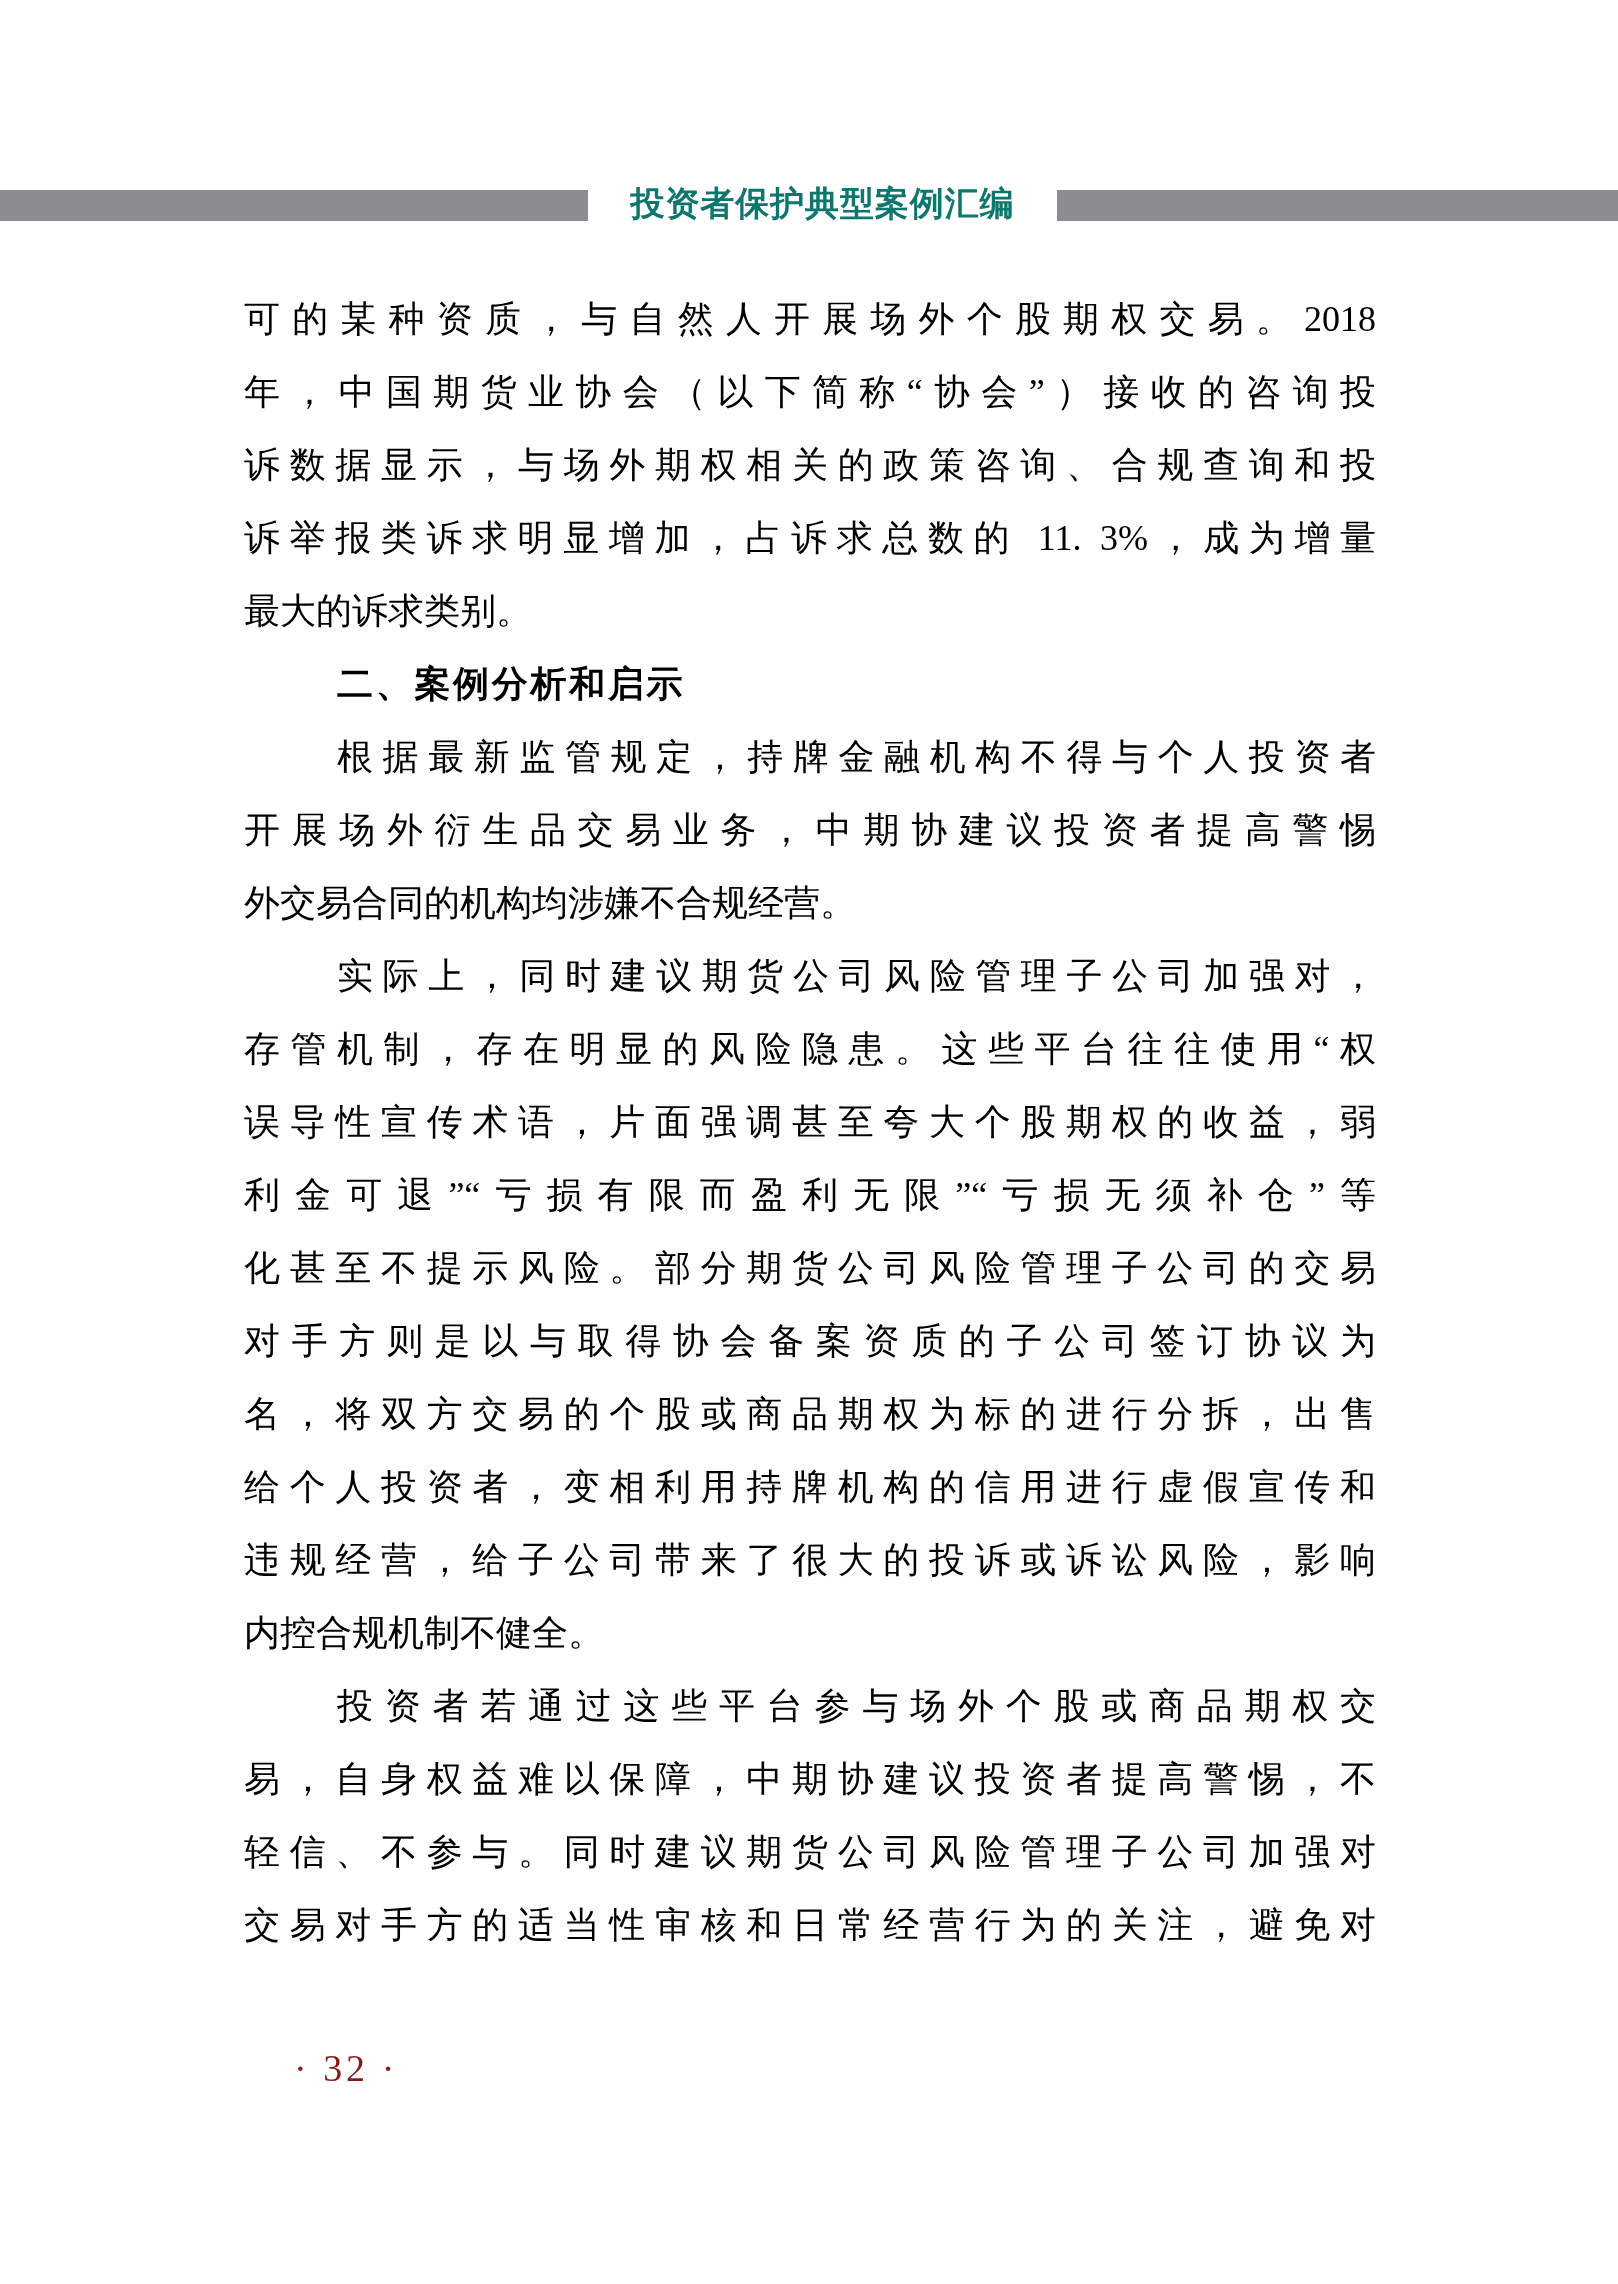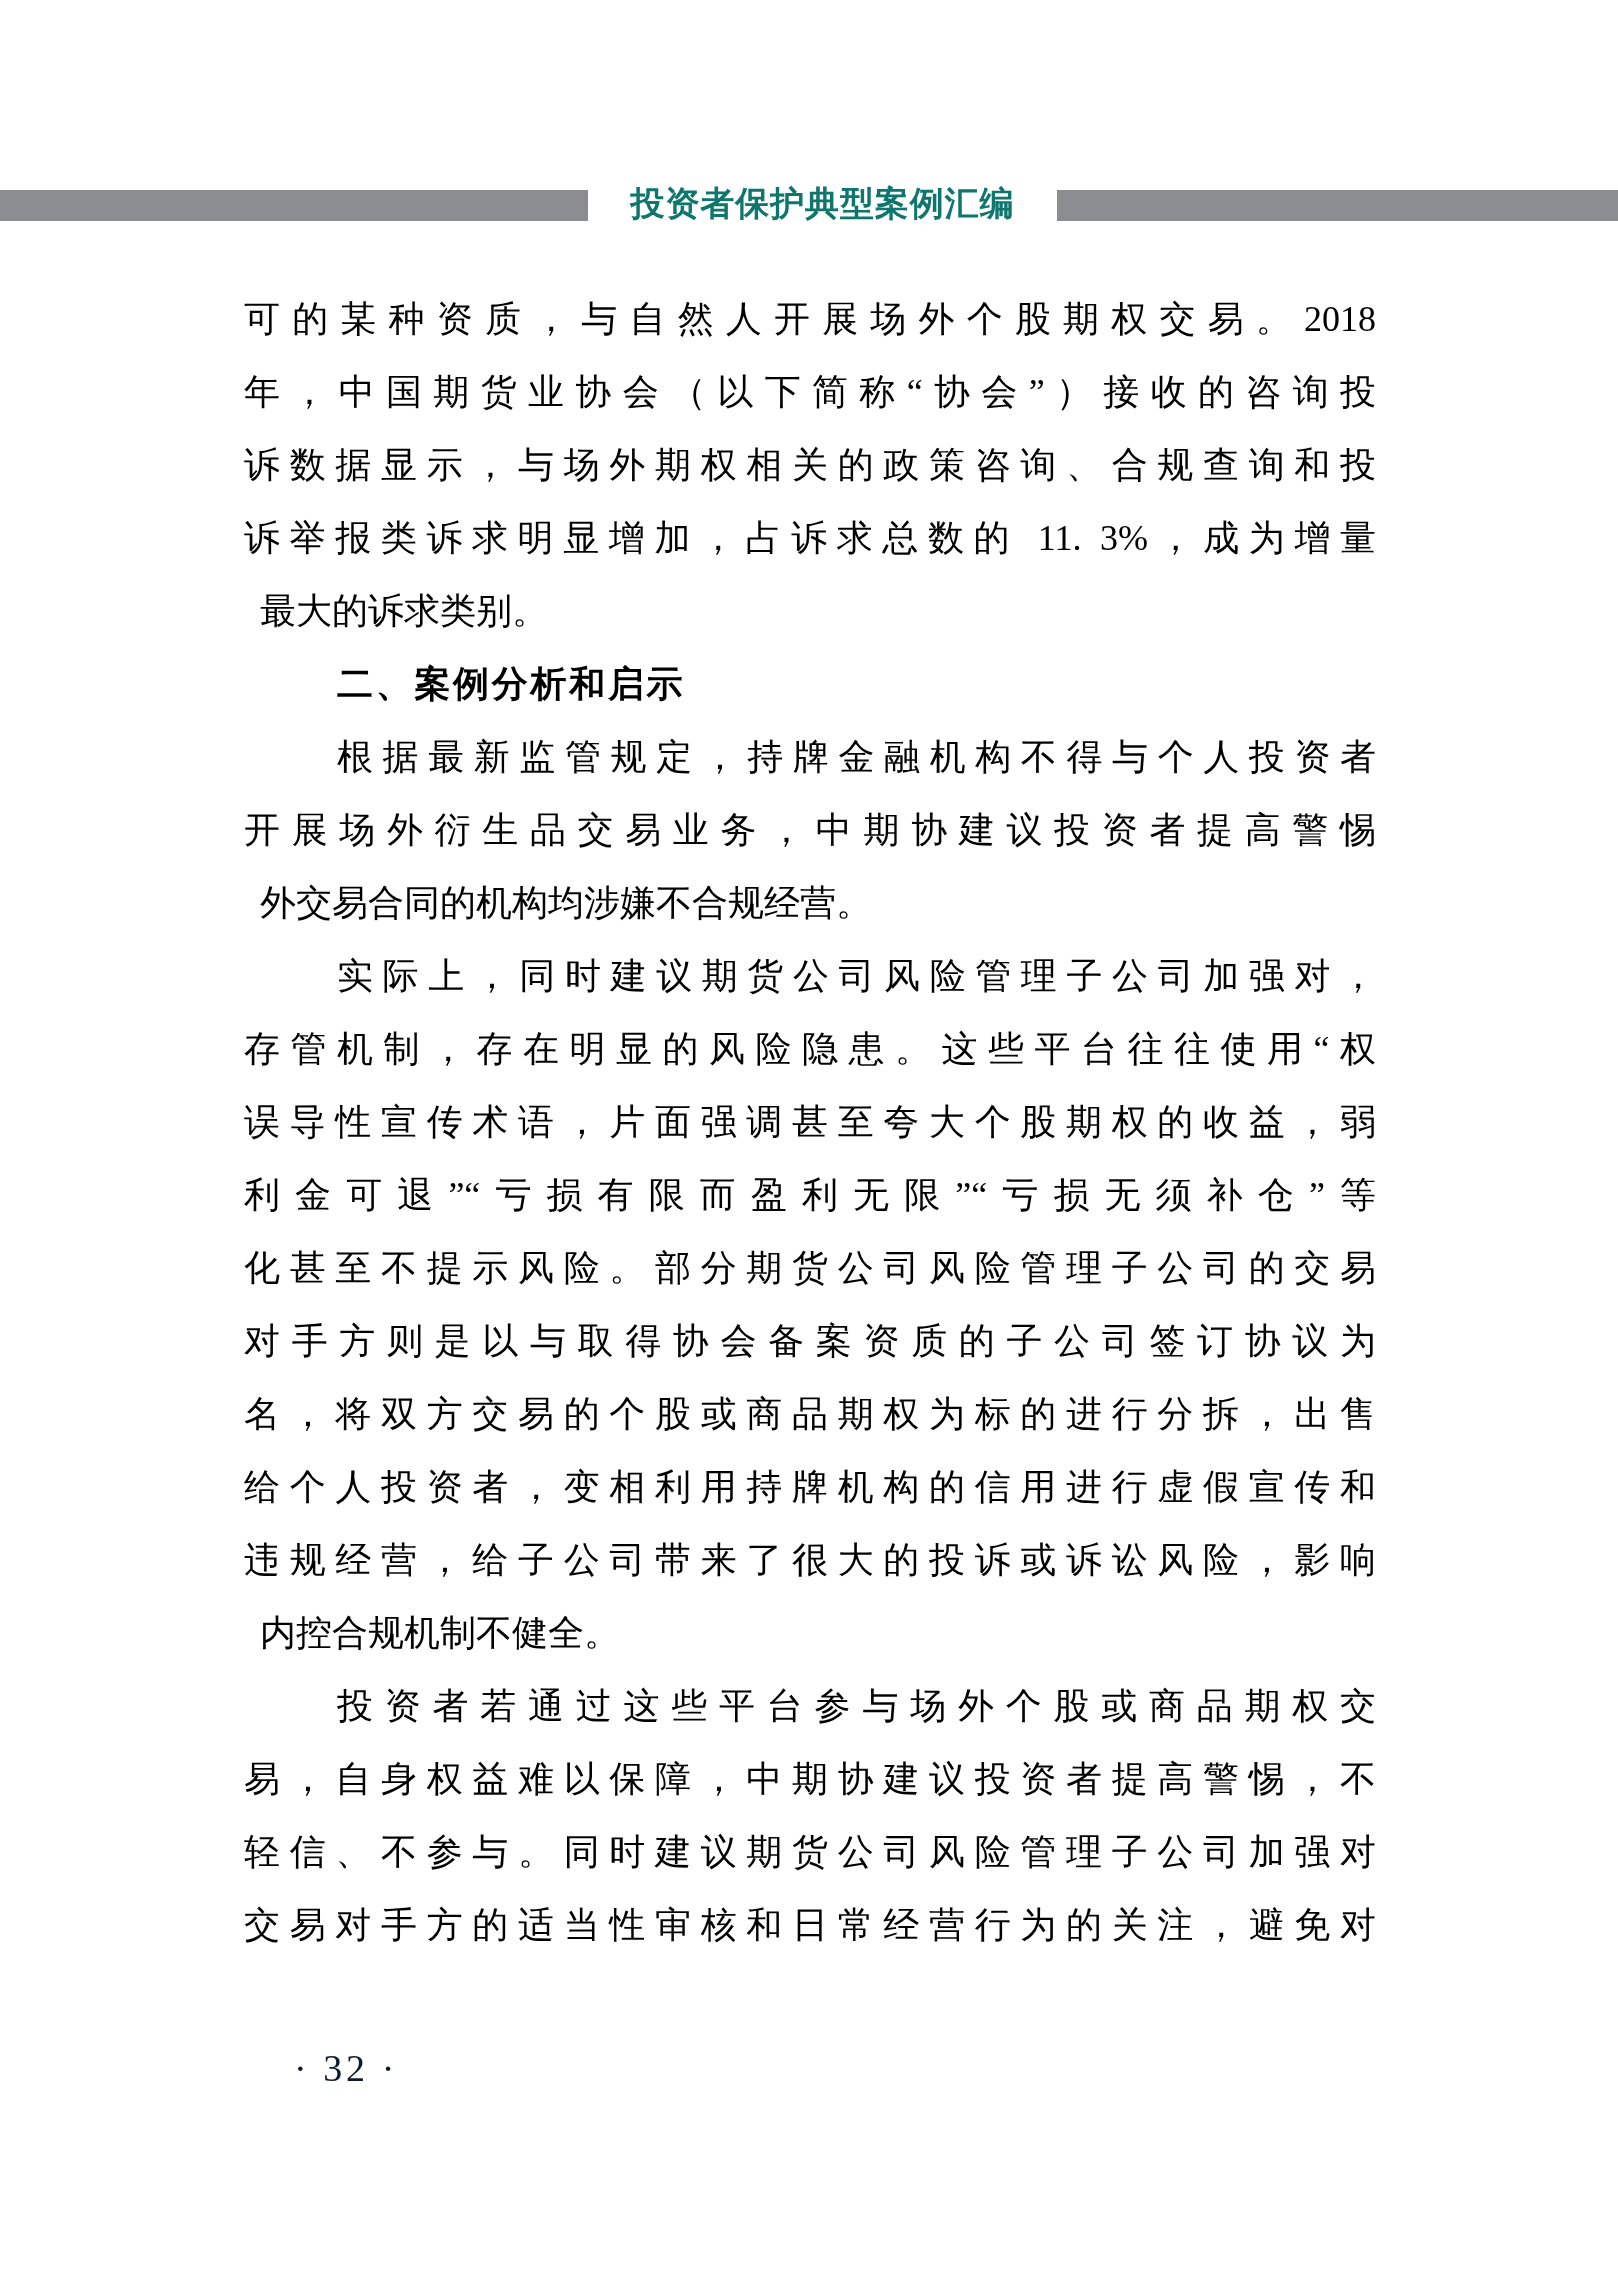--- a/index.html
+++ b/index.html
@@ -51,40 +51,39 @@
     height: 73px;
     line-height: 73px;
     font-size: 36px;
     text-align: justify;
     text-align-last: justify;
     white-space: nowrap;
     letter-spacing: 0;
   }
   .line.lastline {
     text-align-last: left;
-    margin-left: 16px;
   }
   .line.indent {
     text-indent: 93px;
   }
   .line.heading {
     text-align-last: left;
     text-indent: 93px;
     font-weight: bold;
     letter-spacing: 2.7px;
   }
   
   .page-number {
     position: absolute;
     left: 294px;
     top: 2046px;
     font-size: 38px;
     line-height: 45px;
     letter-spacing: 3.6px;
-    color: #0f172a;
+    color: #7f1d1d;
   }
 </style>
 </head>
 <body>
 
 <div class="page">
 
   <div class="bar bar-left" style="background: rgb(140, 141, 144);"></div>
   <div class="bar bar-right" style="background: rgb(140, 141, 144);"></div>
   <div class="header-title">投资者保护典型案例汇编</div>

